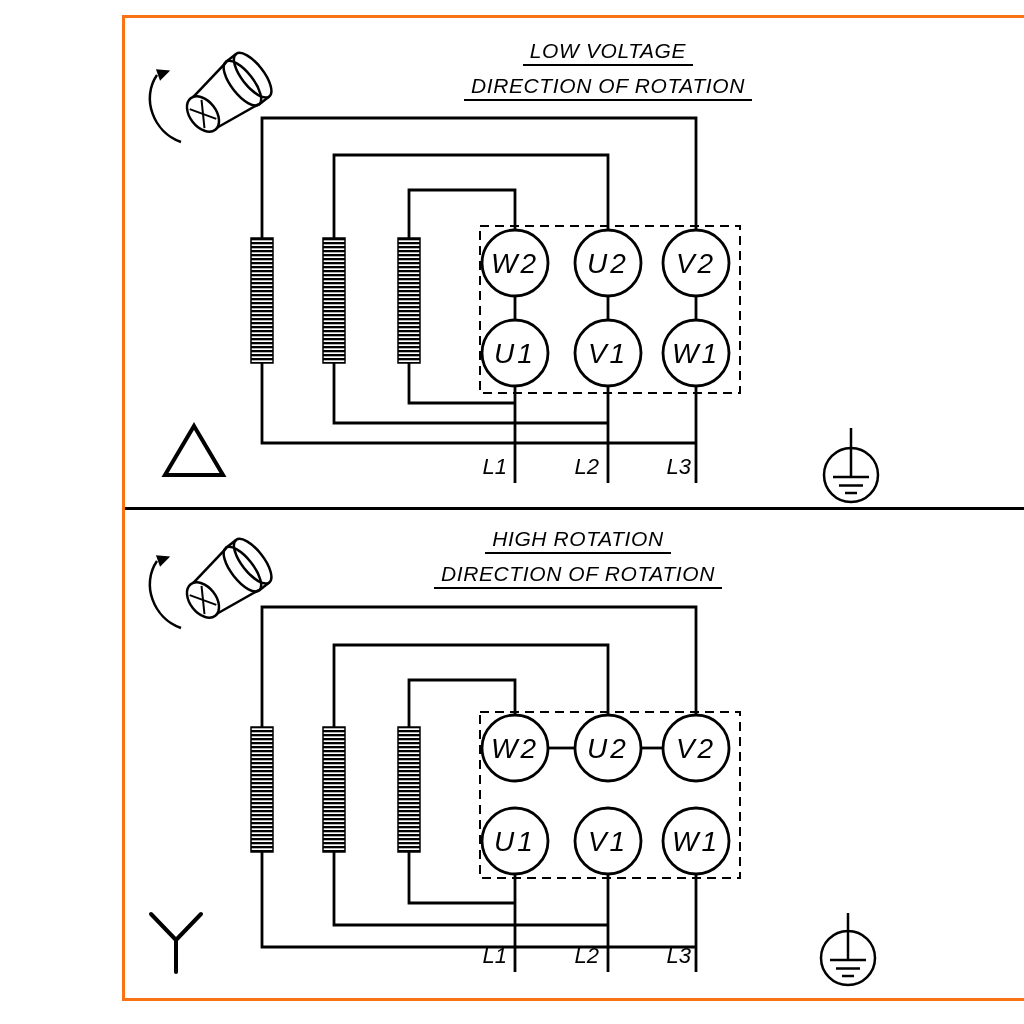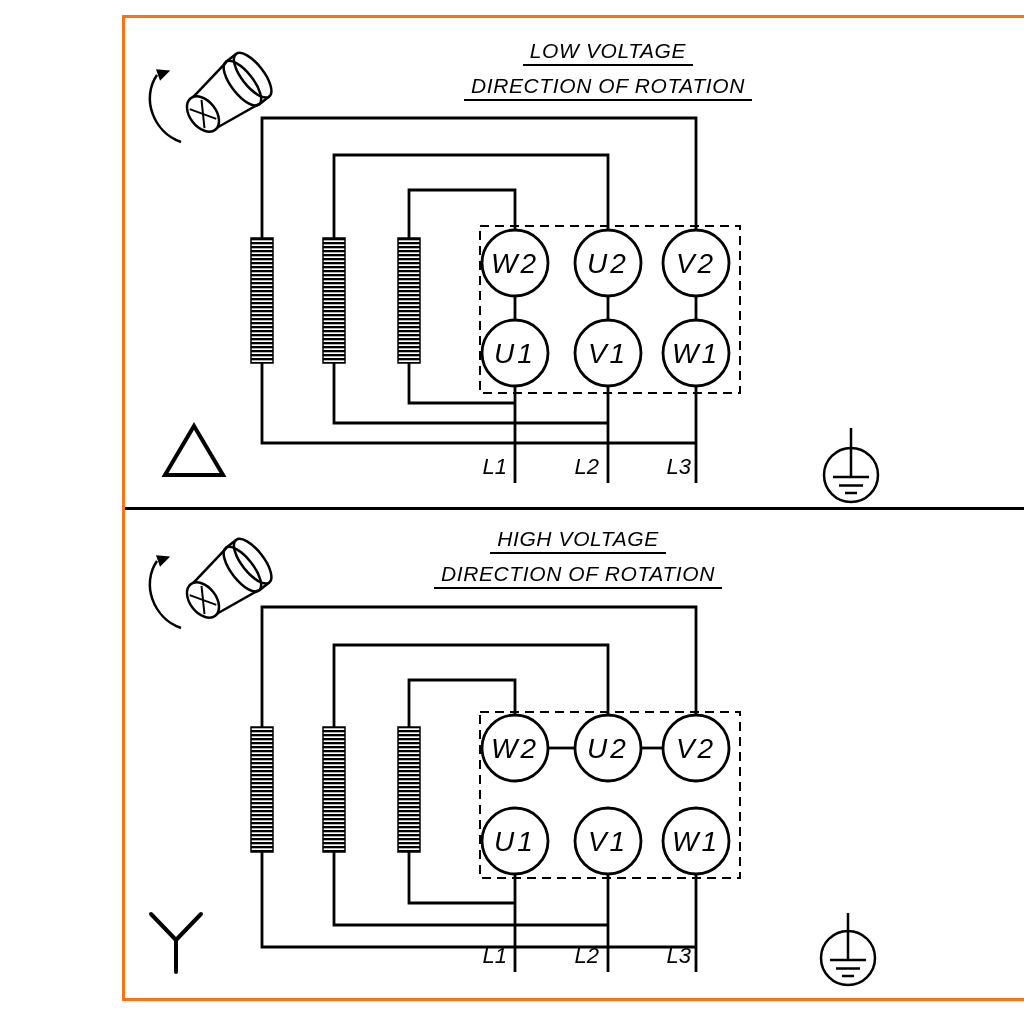--- a/index.html
+++ b/index.html
@@ -115,21 +115,21 @@
         <path d="M726 410 V459"></path>
         <path d="M708 459 H744"></path>
         <path d="M714 467.5 H738"></path>
         <path d="M720 475 H732"></path>
       </g>
     </svg>
   </div>
 
   <div class="panel panel-high">
     <div class="titles titles-high">
-      <div class="title-line"><span>HIGH VOLTAGE</span></div>
+      <div class="title-line"><span>HIGH ROTATION</span></div>
       <div class="title-line"><span>DIRECTION OF ROTATION</span></div>
     </div>
 
     <svg class="diagram" width="780" height="488" viewBox="0 0 780 488">
       <defs>
         <pattern id="hatchB" width="4" height="4" patternUnits="userSpaceOnUse">
           <rect width="4" height="4" fill="#ffffff"></rect>
           <rect width="4" height="2.3" fill="#000000"></rect>
         </pattern>
       </defs>

